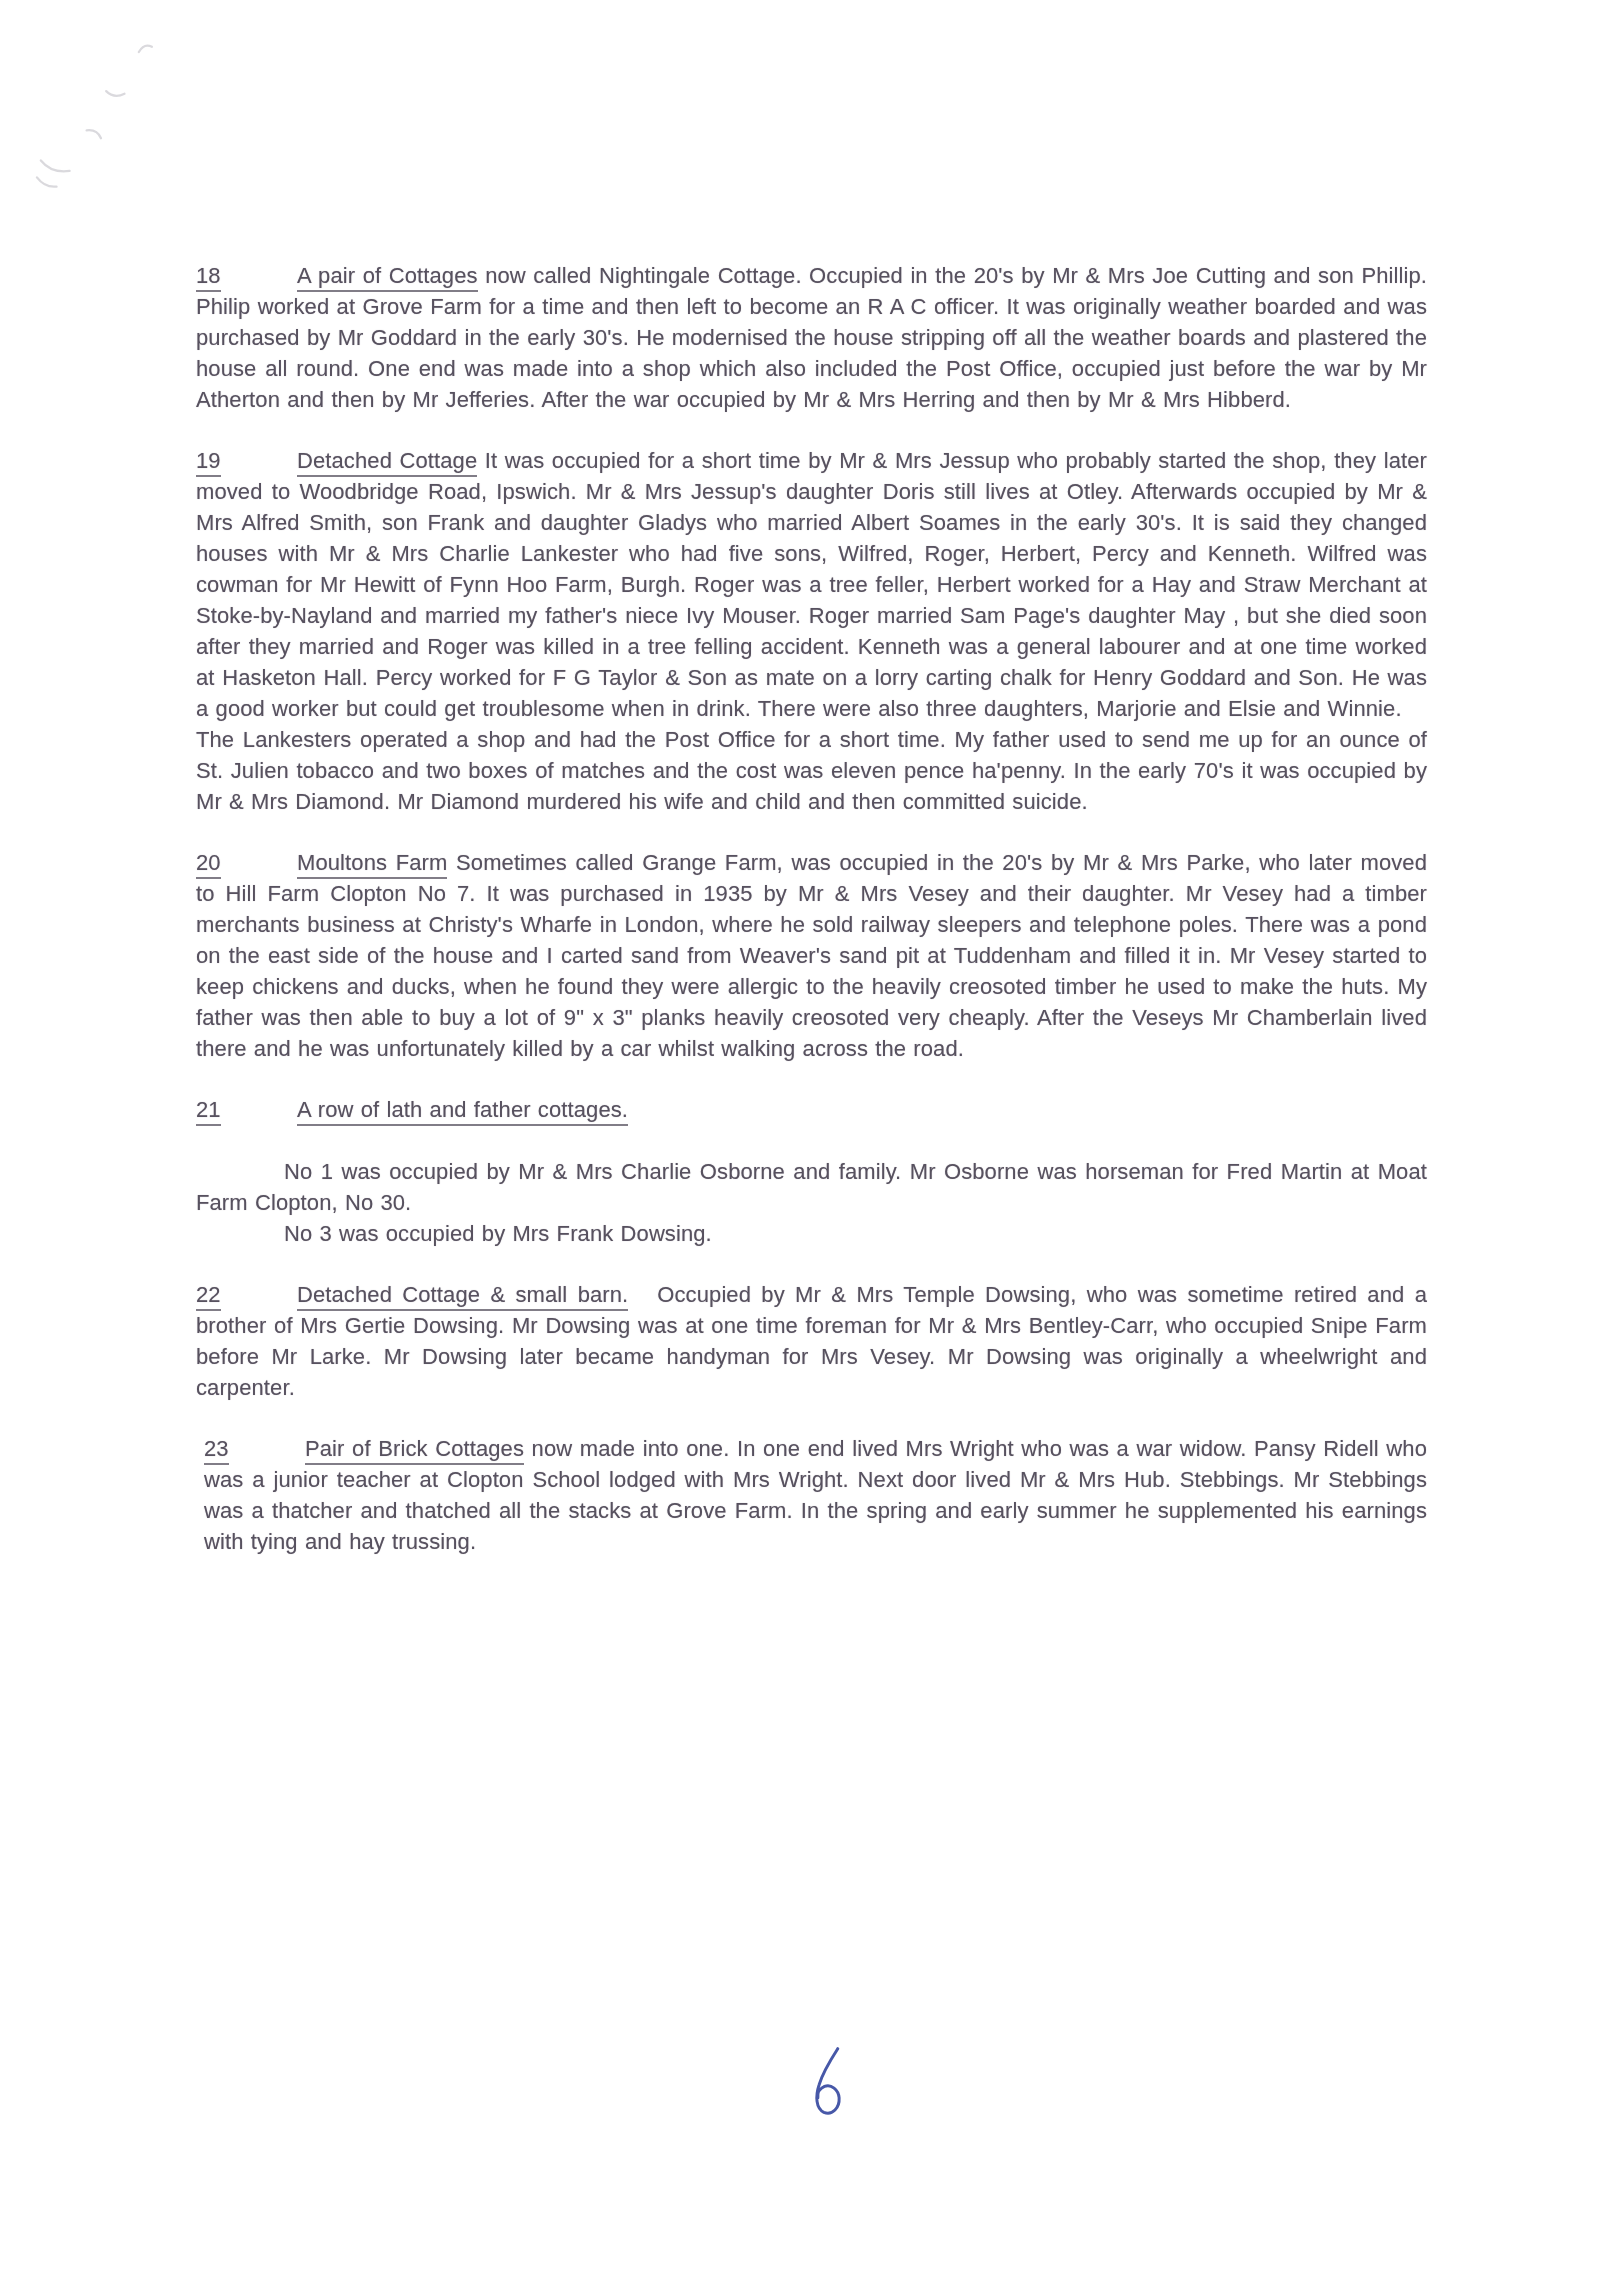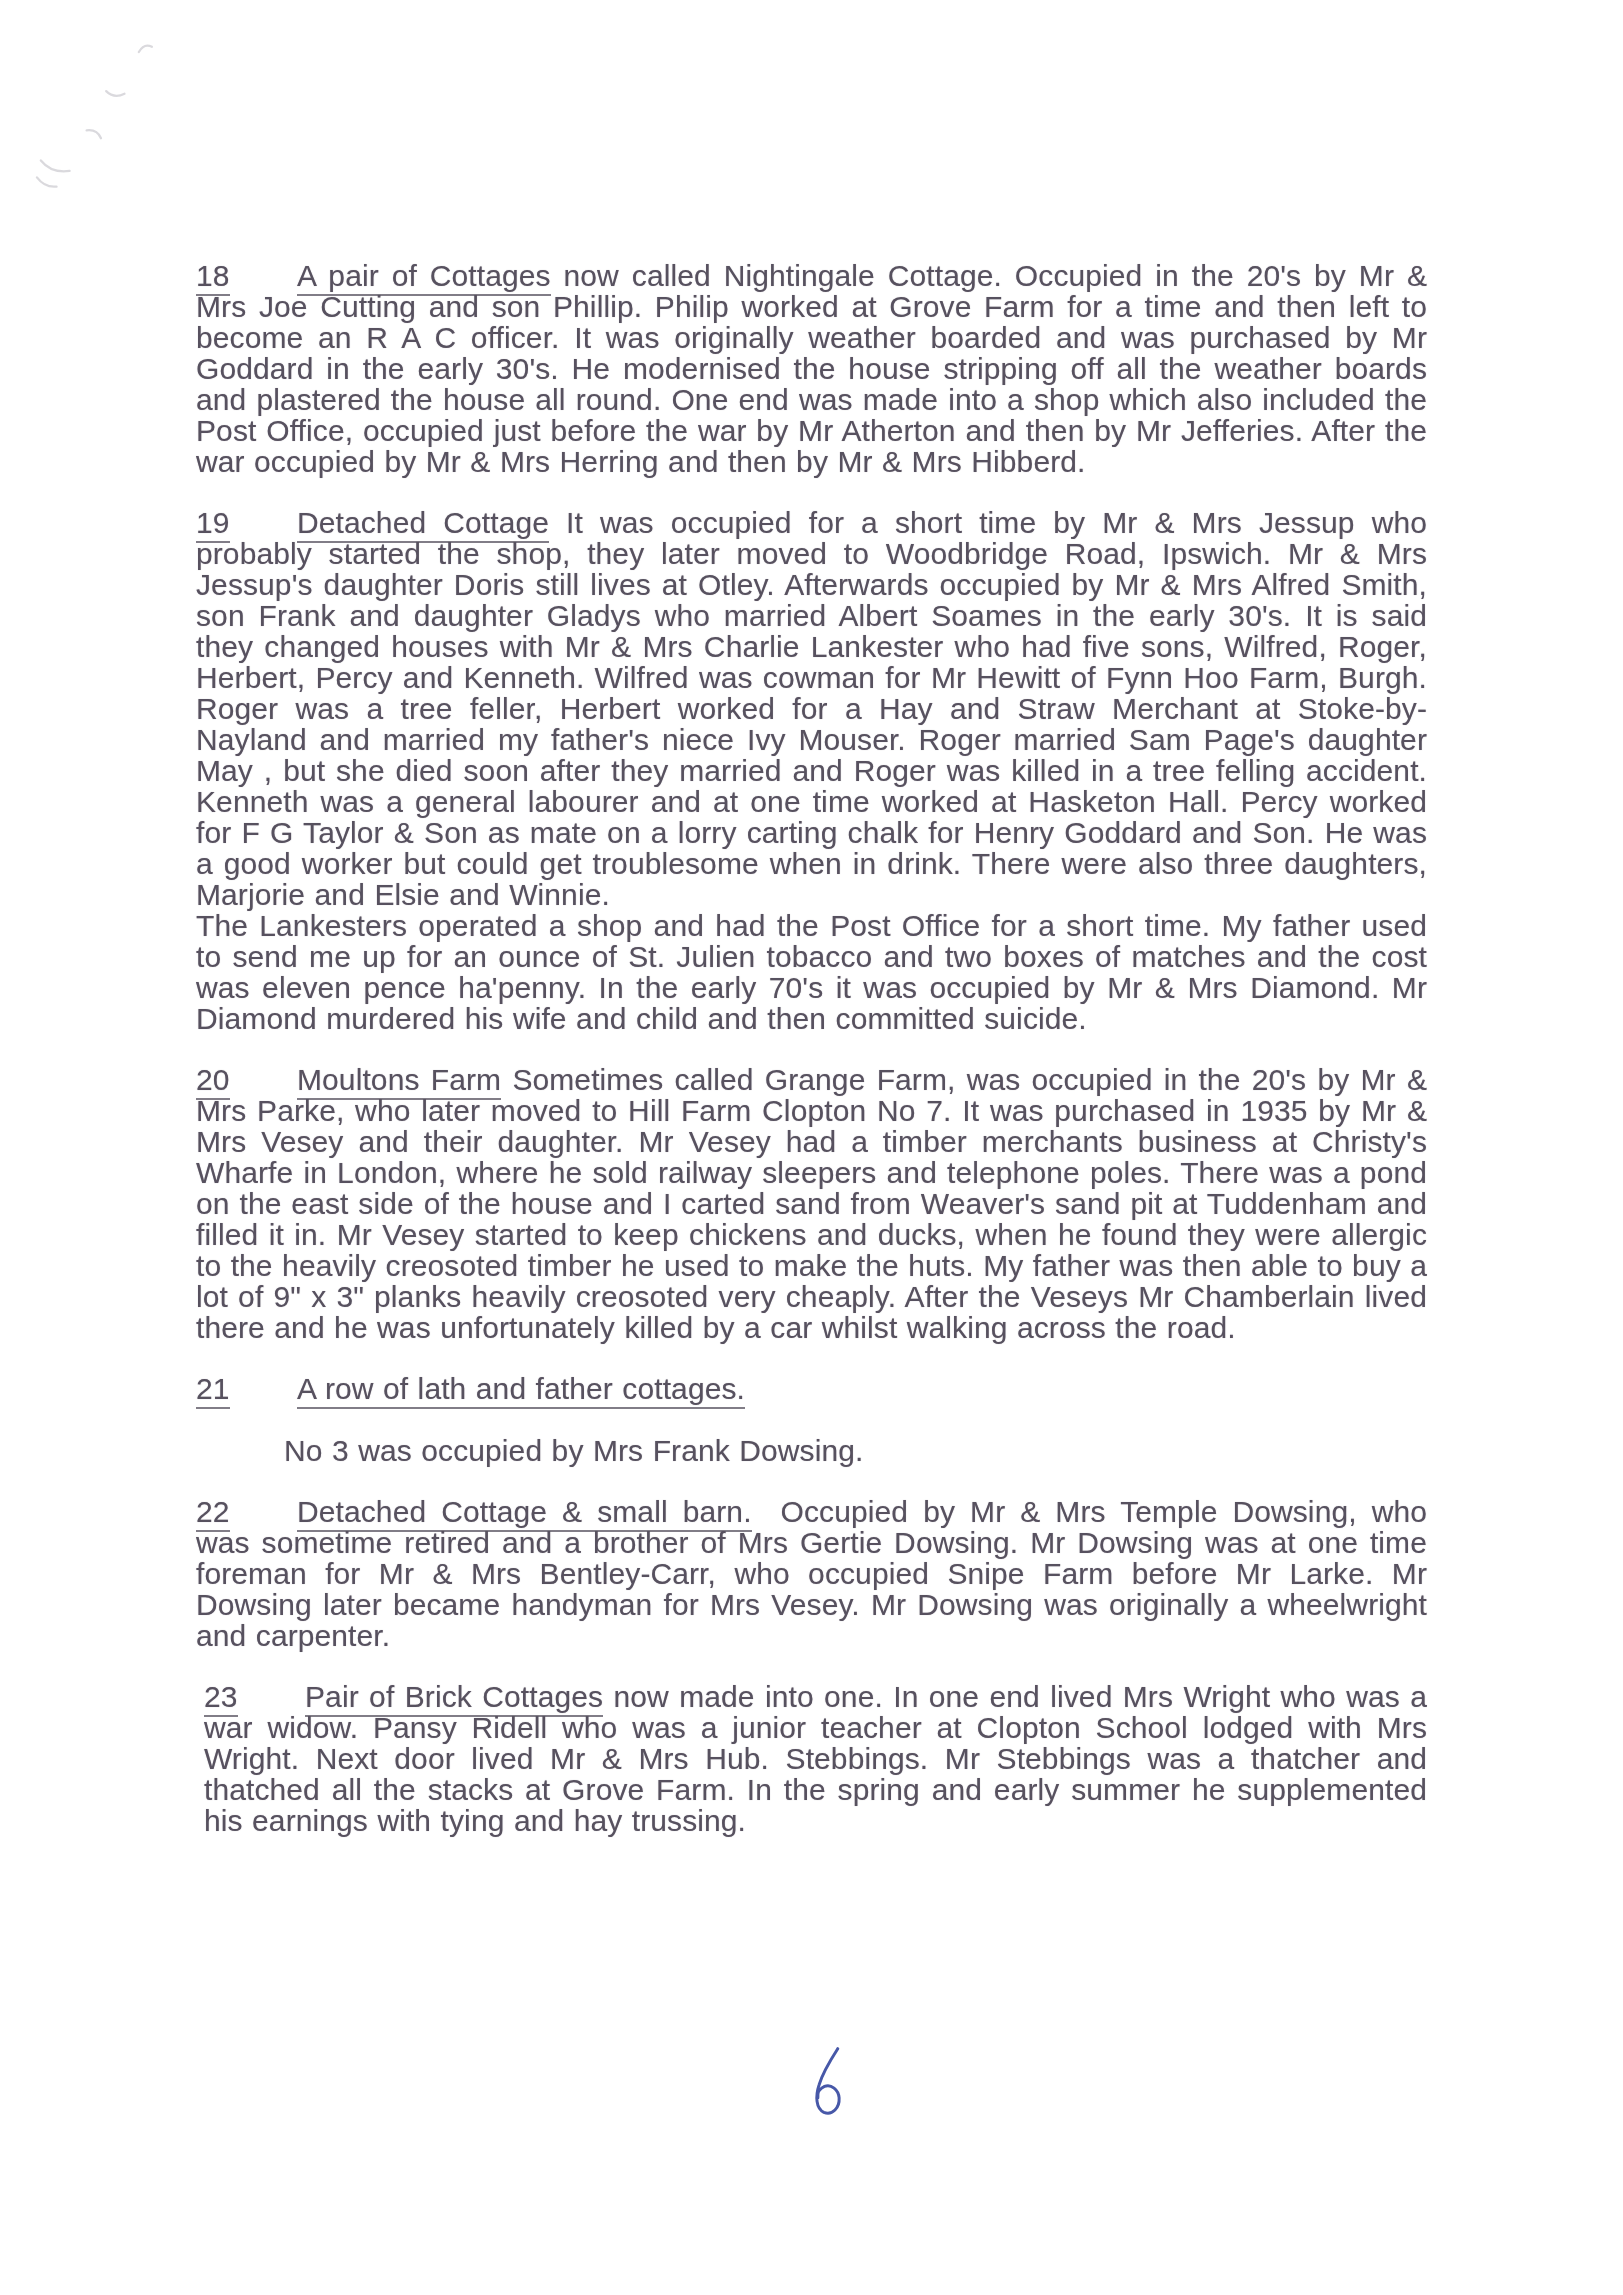--- a/index.html
+++ b/index.html
@@ -11,21 +11,21 @@
   }
   .sheet {
     position: absolute; inset: 0;
     background: #ffffff;
     overflow: hidden;
   }
   .content {
     position: absolute;
     left: 196px; top: 260px;
     width: 1231px;
-    font-size: 30px;
+    font-size: 22px;
     line-height: 31px;
     color: #57515f;
     text-align: justify;
     letter-spacing: 0.1px;
     word-spacing: 1px;
     text-shadow: 0 0 1px rgba(87, 81, 95, 0.42);
   }
   .section { margin: 0 0 30px 0; }
   .section:last-child { margin-bottom: 0; margin-left: 8px; }
   .para { margin: 0; }
@@ -72,20 +72,21 @@
       <p class="para"><span class="numwrap"><span class="num-text">19</span></span><span class="head">Detached Cottage</span><span>  It was occupied for a short time by Mr &amp; Mrs Jessup who probably started the shop, they later moved to Woodbridge Road, Ipswich. Mr &amp; Mrs Jessup's daughter Doris still lives at Otley.    Afterwards occupied by Mr &amp; Mrs Alfred Smith, son Frank and daughter Gladys  who married Albert Soames in the early 30's.  It is said they changed houses with Mr &amp; Mrs Charlie Lankester who had five sons, Wilfred, Roger, Herbert, Percy and Kenneth.  Wilfred was cowman for Mr Hewitt of Fynn Hoo Farm, Burgh.  Roger was a tree feller, Herbert worked for a Hay and Straw Merchant at Stoke-by-Nayland and married my father's niece Ivy Mouser.  Roger married Sam Page's daughter May , but she died soon after they married and Roger was killed in a tree felling accident.  Kenneth was a general labourer and at one time worked at Hasketon Hall.  Percy worked for F G Taylor &amp; Son  as mate on a lorry carting chalk for Henry Goddard and Son.  He was a good worker but could get troublesome when in drink.  There were also three daughters, Marjorie and  Elsie and Winnie.</span></p>
       <p class="para">The Lankesters operated a shop and had the Post Office for a short time.  My father used to send me up for an ounce of St. Julien tobacco and two boxes of matches  and the cost was eleven pence ha'penny.  In the early 70's it was occupied by Mr &amp; Mrs Diamond.  Mr Diamond murdered his  wife and child and then committed suicide.</p>
     </div>
 
     <div class="section">
       <p class="para"><span class="numwrap"><span class="num-text">20</span></span><span class="head">Moultons Farm</span><span>  Sometimes called Grange Farm, was occupied in the 20's by Mr &amp; Mrs Parke, who later moved to Hill Farm Clopton  No 7.  It was purchased in 1935 by Mr &amp; Mrs Vesey and their daughter.  Mr Vesey had a timber merchants business at Christy's Wharfe in London, where he sold railway sleepers and telephone poles.  There was a pond on the east side of the house and I carted sand from Weaver's sand pit at Tuddenham and filled it in.  Mr Vesey started to keep chickens and ducks,  when he found they were allergic to the heavily creosoted timber he used to make the huts.  My father was then able to buy a lot of 9" x 3" planks heavily creosoted very cheaply.  After the Veseys Mr Chamberlain lived there and he was unfortunately killed by a car whilst walking across the road.</span></p>
     </div>
 
     <div class="section">
       <p class="para heading-para"><span class="numwrap"><span class="num-text">21</span></span><span class="head">A row of lath and father cottages.</span></p>
+      <p class="sub">No 1 was occupied by Mr &amp; Mrs Charlie Osborne and family.  Mr Osborne was horseman for Fred Martin at Moat Farm  Clopton, No 30.</p>
       <p class="sub">No 3 was occupied by Mrs Frank Dowsing.</p>
     </div>
 
     <div class="section">
       <p class="para"><span class="numwrap"><span class="num-text">22</span></span><span class="head">Detached Cottage &amp; small barn.</span><span class="hgap"></span><span>Occupied by Mr &amp; Mrs Temple Dowsing, who was sometime retired and a brother of Mrs Gertie Dowsing.  Mr Dowsing was at one time foreman for Mr &amp; Mrs Bentley-Carr, who occupied Snipe Farm before Mr Larke.  Mr Dowsing later became handyman for Mrs Vesey.  Mr Dowsing was originally a wheelwright and carpenter.</span></p>
     </div>
 
     <div class="section">
       <p class="para"><span class="numwrap"><span class="num-text">23</span></span><span class="head">Pair of Brick Cottages</span><span> now made into one. In one end lived Mrs Wright who was a war widow.  Pansy Ridell who was a junior teacher at Clopton School lodged with Mrs Wright.  Next door lived Mr &amp; Mrs Hub. Stebbings.  Mr Stebbings was a  thatcher and thatched all the stacks at Grove Farm.  In the spring and early summer he supplemented his earnings with tying and hay trussing.</span></p>
     </div>

